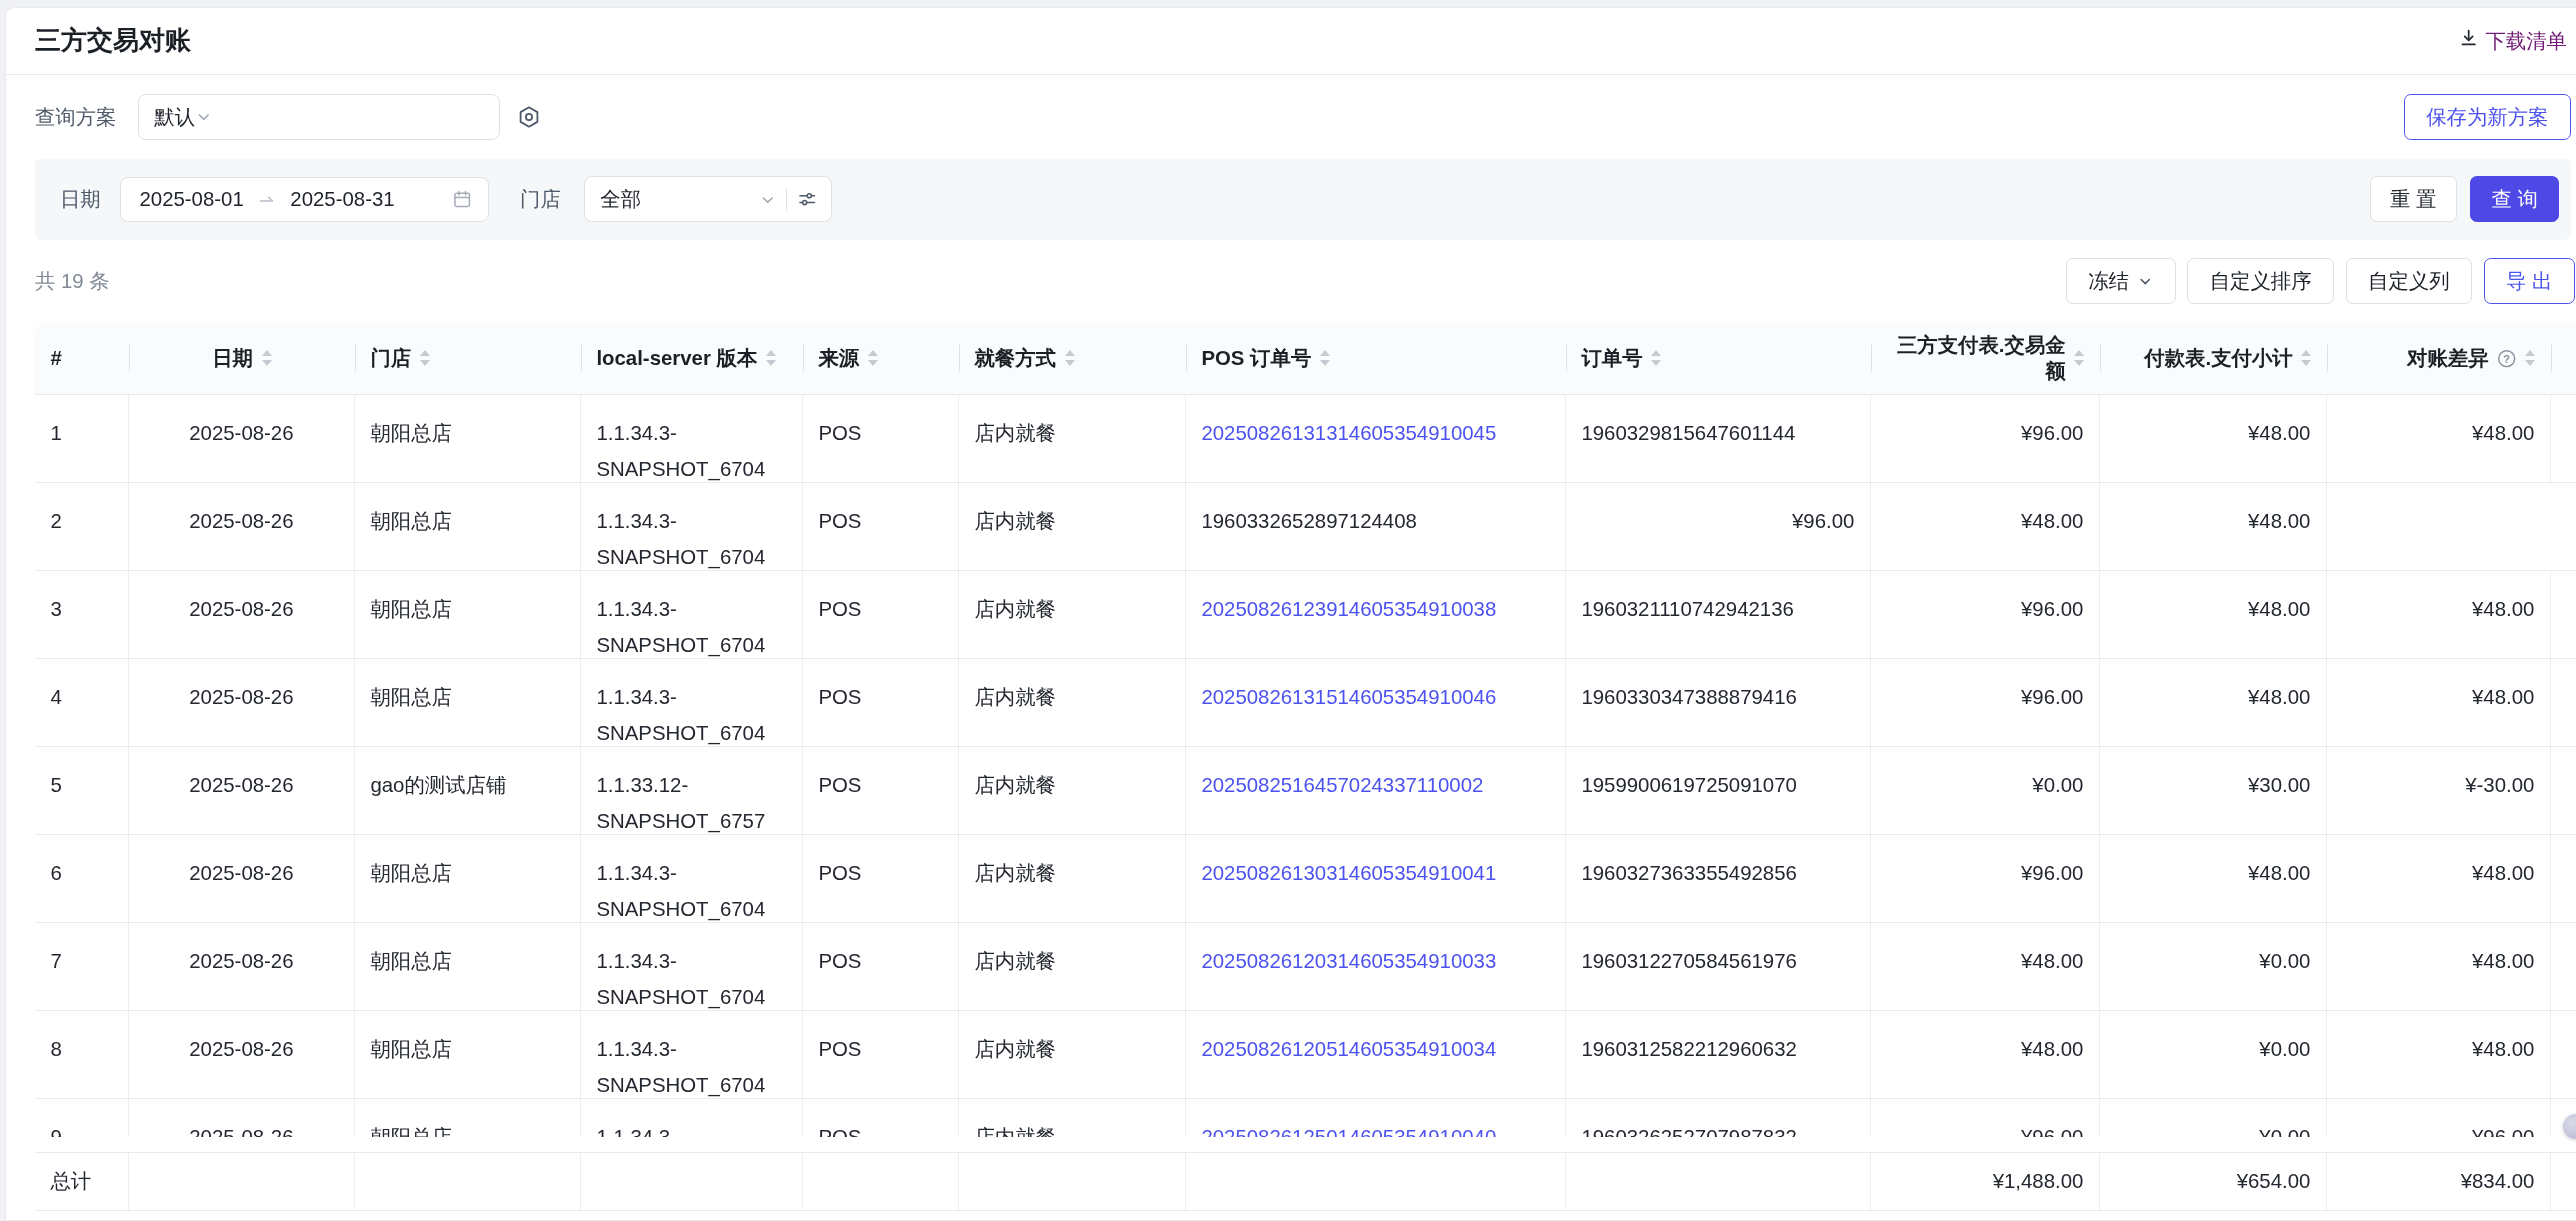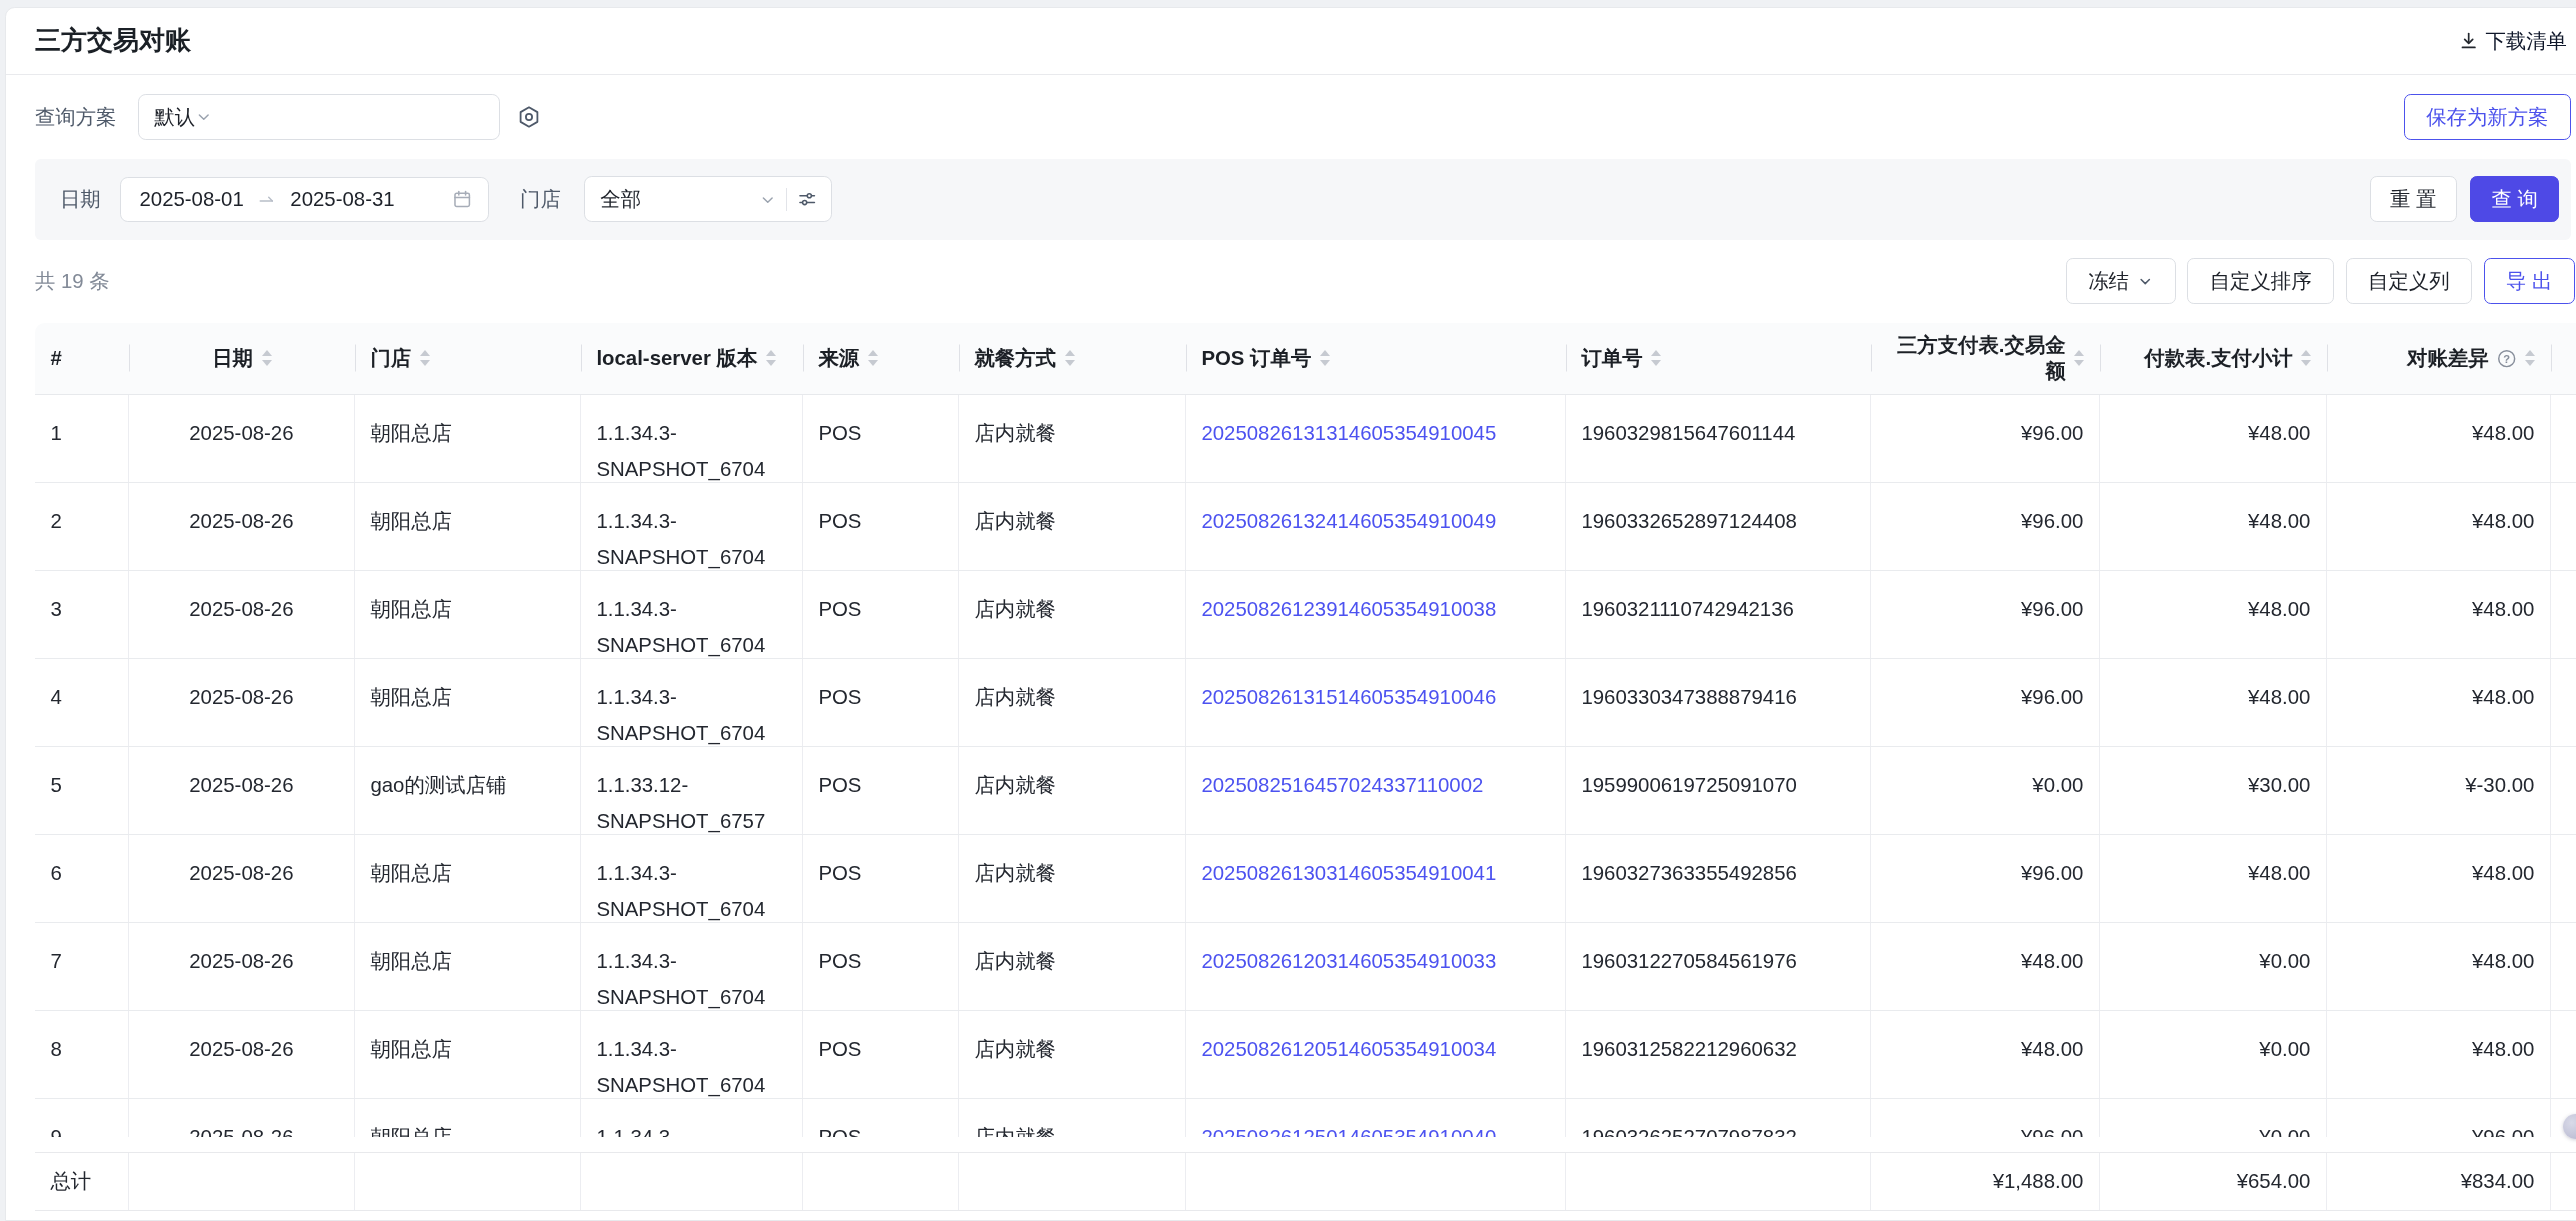--- a/index.html
+++ b/index.html
@@ -9,21 +9,21 @@
     font-size:20.4px; color:#23272f; background:#eff1f4;
   }
   .viewport { position:relative; width:2576px; height:1221px;border-radius:30px; }
   .card {
     position:absolute; left:4.9px; top:6.8px; width:2596px; height:1214px;
     background:#fff; border:1px solid #e7e9ec; border-radius:9.7px 9.7px 0 0; overflow:hidden;
   }
   
   .titlebar { height:66px; padding:0 29px; display:flex; align-items:center; justify-content:space-between; }
   .page-title { font-size:26px; font-weight:700; color:#1b2026; }
-  .download { display:flex; align-items:center; gap:6px; color:#0f172a; cursor:pointer; margin-right:3.9px; }
+  .download { display:flex; gap:6px; color:#701a75; cursor:pointer; margin-right:3.9px; }
   .divider { border-top:1px solid #e9eaed; }
   
   .scheme-row { height:84px; padding:0 29px; display:flex; align-items:center; }
   .lbl { color:#4e5969; white-space:nowrap; }
   .select {
     height:46px; background:#fff; border:1px solid #dcdfe4; border-radius:7.8px;
     display:flex; align-items:center; padding:0 13.6px 0 15.5px; cursor:pointer;
   }
   .scheme-select { width:362px; margin-left:21.4px; justify-content:flex-start; color:#1d2129; }
   .gear { margin-left:17.5px; cursor:pointer; display:flex; }
@@ -307,21 +307,20 @@
               <div class="td r">¥48.00</div>
               <div class="td "></div>
             </div>
             <div class="tr" style="grid-template-columns: 94px 226px 226px 222px 156px 227px 380px 305px 229px 227px 224px 30px;">
               <div class="td ">2</div>
               <div class="td c">2025-08-26</div>
               <div class="td ">朝阳总店</div>
               <div class="td ">1.1.34.3-SNAPSHOT_6704</div>
               <div class="td ">POS</div>
               <div class="td ">店内就餐</div>
-              <div class="td "><a class="link">20250826132414605354910049</a></div>
               <div class="td ">1960332652897124408</div>
               <div class="td r">¥96.00</div>
               <div class="td r">¥48.00</div>
               <div class="td r">¥48.00</div>
               <div class="td "></div>
             </div>
             <div class="tr" style="grid-template-columns: 94px 226px 226px 222px 156px 227px 380px 305px 229px 227px 224px 30px;">
               <div class="td ">3</div>
               <div class="td c">2025-08-26</div>
               <div class="td ">朝阳总店</div>

